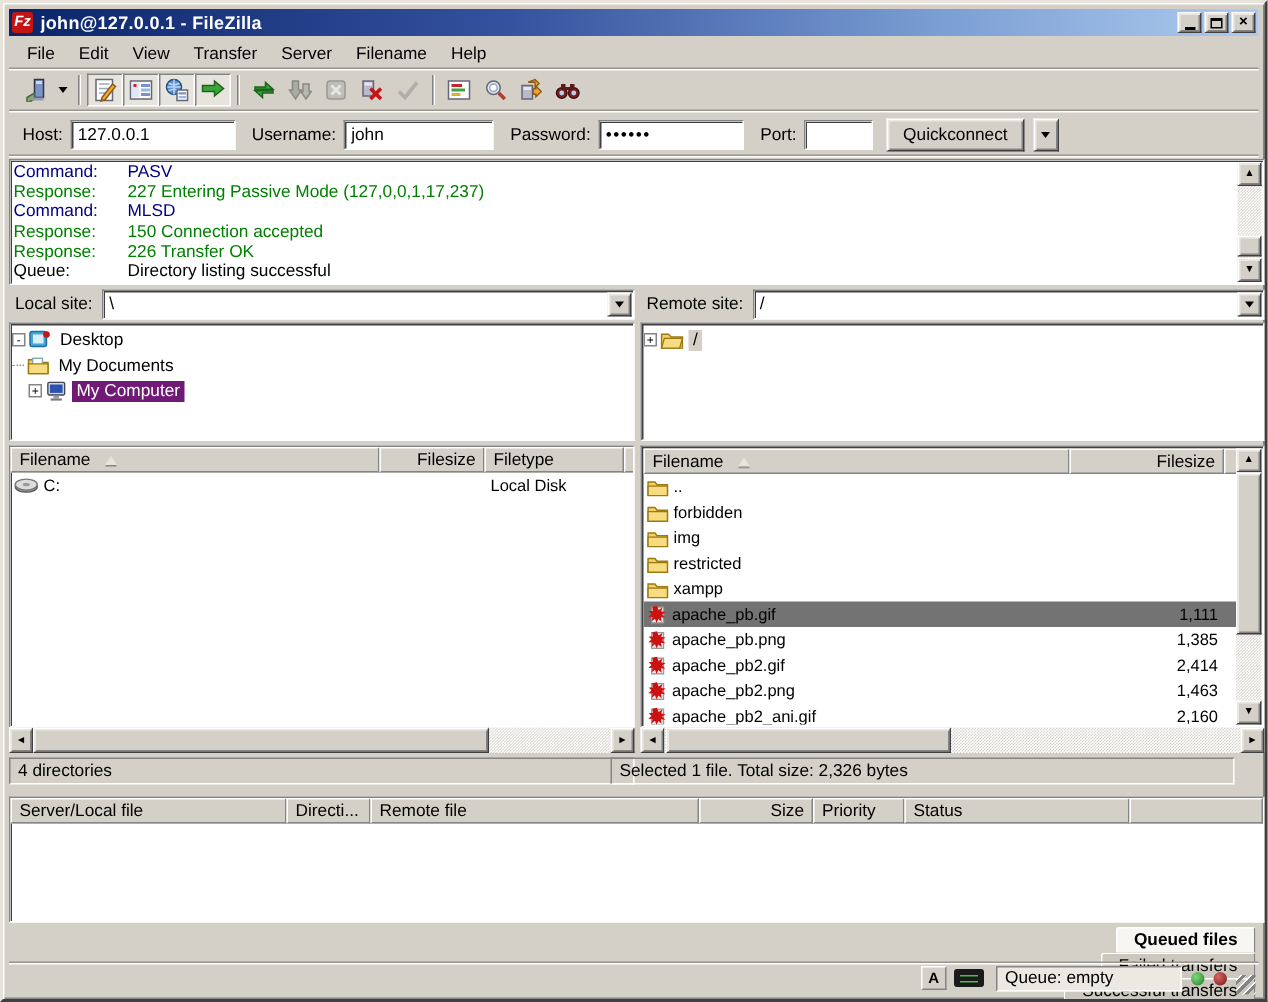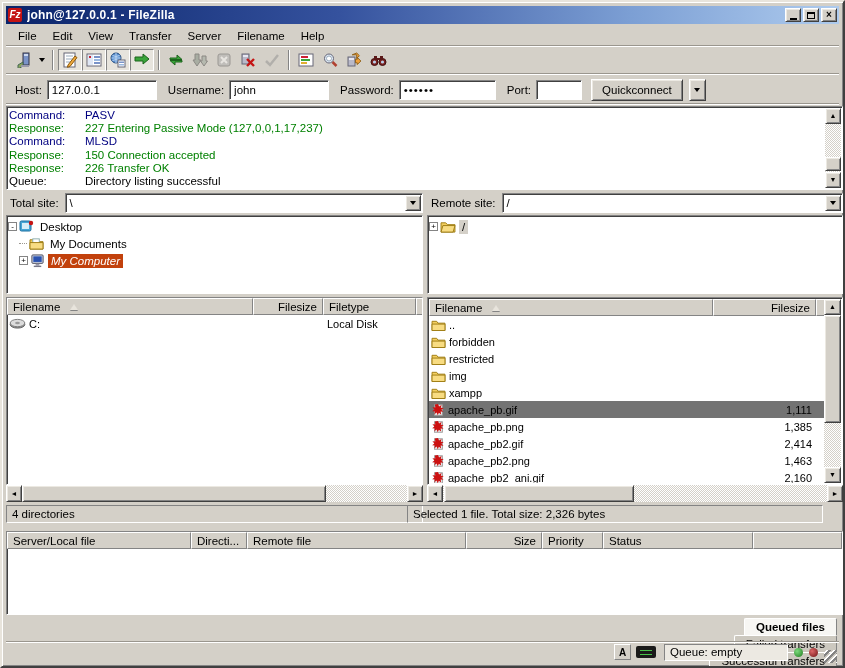--- a/index.html
+++ b/index.html
@@ -82,21 +82,21 @@
     box-shadow: inset 1px 1px 0 #404040; display:flex; align-items:center; }
   .combo-value { flex:1; padding:0 4px; font-size:11.5px; }
   .combo-btn { width:16px; height:16px; margin:1px; background:#d4d0c8; border:1px solid; border-color:#fff #404040 #404040 #fff;
     box-shadow: inset 1px 1px 0 #ece9e2, inset -1px -1px 0 #848484; display:flex; align-items:center; justify-content:center; }
   .tree { position:absolute; top:213px; height:79px; background:#fff; overflow:hidden; padding:2px 1px; }
   .tree-row { height:17px; display:flex; align-items:center; white-space:nowrap; }
   .pmbox { width:9px; height:9px; border:1px solid #848484; background:#fff; font-size:8px; line-height:7px;
     text-align:center; flex:0 0 auto; color:#000; }
   .tree-dots { width:8px; border-top:1px dotted #9a968e; flex:0 0 auto; }
   .tree-label { padding:1px 3px; font-size:11.5px; }
-  .tree-label.selected { background:#c2410c; color:#fff;font-style:italic; }
+  .tree-label.selected { background:#701a75; color:#fff; }
   .tree-label.inactive-sel { background:#d4d0c8; }
   .ticon { margin:0 3px 0 2px; flex:0 0 auto; display:flex; }
   
   .flist { position:absolute; top:295px; height:188px; background:#fff; overflow:hidden; }
   .fhead { display:flex; height:17px; background:#d4d0c8; }
   .hcell { border:1px solid; border-color:#fff #848484 #848484 #fff; padding:1px 5px; font-size:11.5px;
     display:flex; align-items:center; white-space:nowrap; overflow:hidden; flex:0 0 auto; background:#d4d0c8; }
   .hcell.right { justify-content:flex-end; }
   .hcell.fill { flex:1 1 auto; }
   .sort-asc { width:0; height:0; border-left:4px solid transparent; border-right:4px solid transparent;
@@ -318,41 +318,41 @@
     </div>
     <div class="vscroll">
       <div class="sbtn" style="top:0">▲</div>
       <div class="strack"></div>
       <div class="sthumb" style="bottom:17px; height:14px"></div>
       <div class="sbtn" style="bottom:0">▼</div>
     </div>
   </div>
 
   <div class="site-row" style="left:4px; width:417px">
-    <span class="site-label">Total site:</span>
+    <span class="site-label">Local site:</span>
     <div class="combo">
       <span class="combo-value">\</span>
       <div class="combo-btn">
           <span class="drop-arrow"></span>
         </div>
     </div>
   </div>
   <div class="tree sunken" style="left:4px; width:417px">
     <div class="tree-row">
       <span class="pmbox">-</span>
       <span class="ticon">
           <svg width="15" height="14" viewBox="0 0 15 14">
             <rect x="1" y="1" width="11" height="10" rx="1.5" fill="#49a7d6" stroke="#1a6ea0"></rect>
             <rect x="3" y="3" width="7" height="6" fill="#d9eef8"></rect>
             <circle cx="12" cy="3" r="2.2" fill="#c41414"></circle>
           </svg>
         </span>
       <span class="tree-label">Desktop</span>
     </div>
-    <div class="tree-row" style="padding-left:11px">
+    <div class="tree-row" style="">
       <span class="tree-dots"></span>
       <span class="ticon">
           <svg width="15" height="13" viewBox="0 0 16 14">
             <path d="M1 3 h5 l2 2 h7 v8 H1 z" fill="#f3cf60" stroke="#9c7a10"></path>
             <rect x="4" y="2" width="7" height="6" fill="#fff" stroke="#8aa"></rect>
             <path d="M1 6 h14 v7 H1 z" fill="#f8dc82" stroke="#9c7a10"></path>
           </svg>
         </span>
       <span class="tree-label">My Documents</span>
     </div>
@@ -469,35 +469,35 @@
           </div>
       </div>
       <div class="frow">
         <div class="fc" style="width:284px; padding-left:2px">
             <span class="icon">
               <svg width="15" height="12" viewBox="0 0 16 13">
                 <path d="M1 2.5 h5 l1.5 2 H15 v8 H1 z" fill="#f3cf60" stroke="#9c7a10"></path>
                 <path d="M1 5.5 h14 v7 H1 z" fill="#f8dc82" stroke="#9c7a10"></path>
               </svg>
             </span>
-            <span>restricted</span>
+            <span>img</span>
           </div>
         <div class="fc right" style="width:103px">
             <span></span>
           </div>
       </div>
       <div class="frow">
         <div class="fc" style="width:284px; padding-left:2px">
             <span class="icon">
               <svg width="15" height="12" viewBox="0 0 16 13">
                 <path d="M1 2.5 h5 l1.5 2 H15 v8 H1 z" fill="#f3cf60" stroke="#9c7a10"></path>
                 <path d="M1 5.5 h14 v7 H1 z" fill="#f8dc82" stroke="#9c7a10"></path>
               </svg>
             </span>
-            <span>img</span>
+            <span>restricted</span>
           </div>
         <div class="fc right" style="width:103px">
             <span></span>
           </div>
       </div>
       <div class="frow">
         <div class="fc" style="width:284px; padding-left:2px">
             <span class="icon">
               <svg width="15" height="12" viewBox="0 0 16 13">
                 <path d="M1 2.5 h5 l1.5 2 H15 v8 H1 z" fill="#f3cf60" stroke="#9c7a10"></path>

